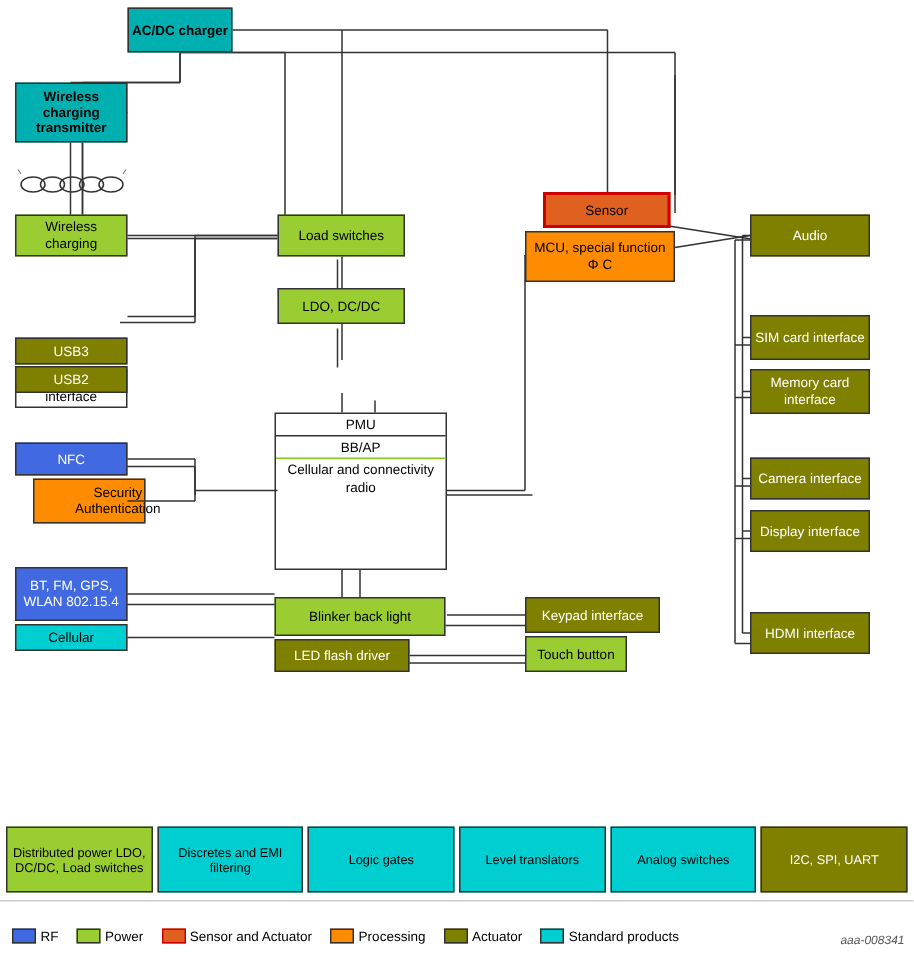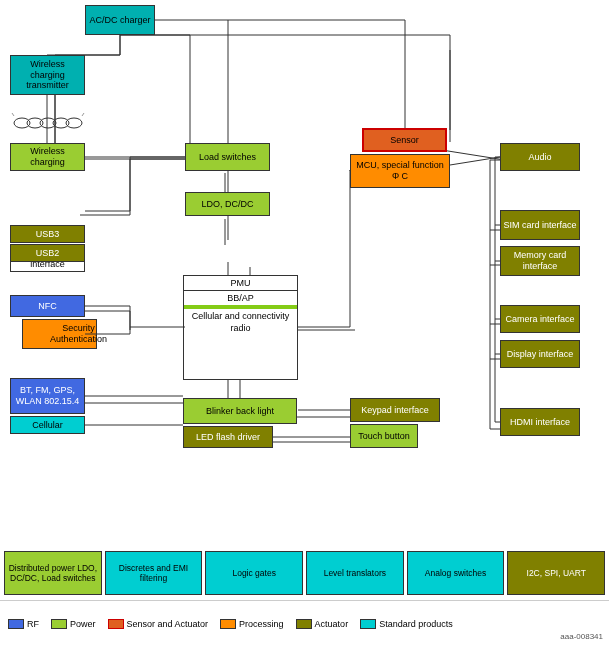--- a/index.html
+++ b/index.html
@@ -21,21 +21,21 @@
       position: absolute;
       text-align: center;
       display: flex;
       align-items: center;
       justify-content: center;
       font-size: 9px;
       line-height: 1.2;
       padding: 2px;
       border: 1px solid #333;
     }
-    .box-teal { background: #00b0b0; color: #000; }
+    .box-teal { background: #00b0b0; color: #000; font-weight: bold; }
     .box-olive { background: #808000; color: #fff; }
     .box-yellow-green { background: #9acd32; color: #000; }
     .box-white { background: #fff; color: #000; margin-top: 48px; }
     .box-orange { background: #ff8c00; color: #000; }
     .box-blue { background: #4169e1; color: #fff; }
     .box-light-teal { background: #00ced1; color: #000; }
     svg.lines {
       position: absolute;
       top: 0; left: 0;
       width: 609px;
@@ -67,23 +67,24 @@
       gap: 3px;
       font-size: 9px;
     }
     .legend-box {
       width: 16px;
       height: 10px;
       border: 1px solid #333;
     }
     .aaa-code {
       position: absolute;
-      bottom: 6px;
+      bottom: 16px;
       right: 6px;
       font-size: 8px;
+      font-style: italic;
       color: #555;
     }
     
     .bottom-row {
       position: absolute;
       bottom: 52px;
       left: 0;
       width: 609px;
       height: 44px;
       display: flex;
@@ -220,21 +221,21 @@
   <div class="box box-yellow-green" style="left:185px;top:192px;width:85px;height:24px;">
     <span>LDO, DC/DC</span>
   </div>
 
   <div class="box box-white" style="left:200px;top:240px;width:85px;height:22px;border:1px solid #333;">
     <span>Battery</span>
   </div>
 
   <div style="position:absolute;left:183px;top:275px;width:115px;height:105px;border:1px solid #333;background:#fff;">
     <div style="border-bottom:1px solid #333;padding:2px;text-align:center;font-size:9px;">PMU</div>
-    <div style="border-bottom:4px solid #84cc16;padding:2px;text-align:center;font-size:9px;">BB/AP</div>
+    <div style="border-bottom:1px solid #84cc16;padding:2px;text-align:center;font-size:9px;">BB/AP</div>
     <div style="padding:2px;text-align:center;font-size:9px;line-height:1.3;">Cellular and connectivity radio</div>
   </div>
 
   <div class="box box-yellow-green" style="left:183px;top:398px;width:114px;height:26px;">
     <span>Blinker back light</span>
   </div>
 
   <div class="box box-olive" style="left:183px;top:426px;width:90px;height:22px;">
     <span>LED flash driver</span>
   </div>

